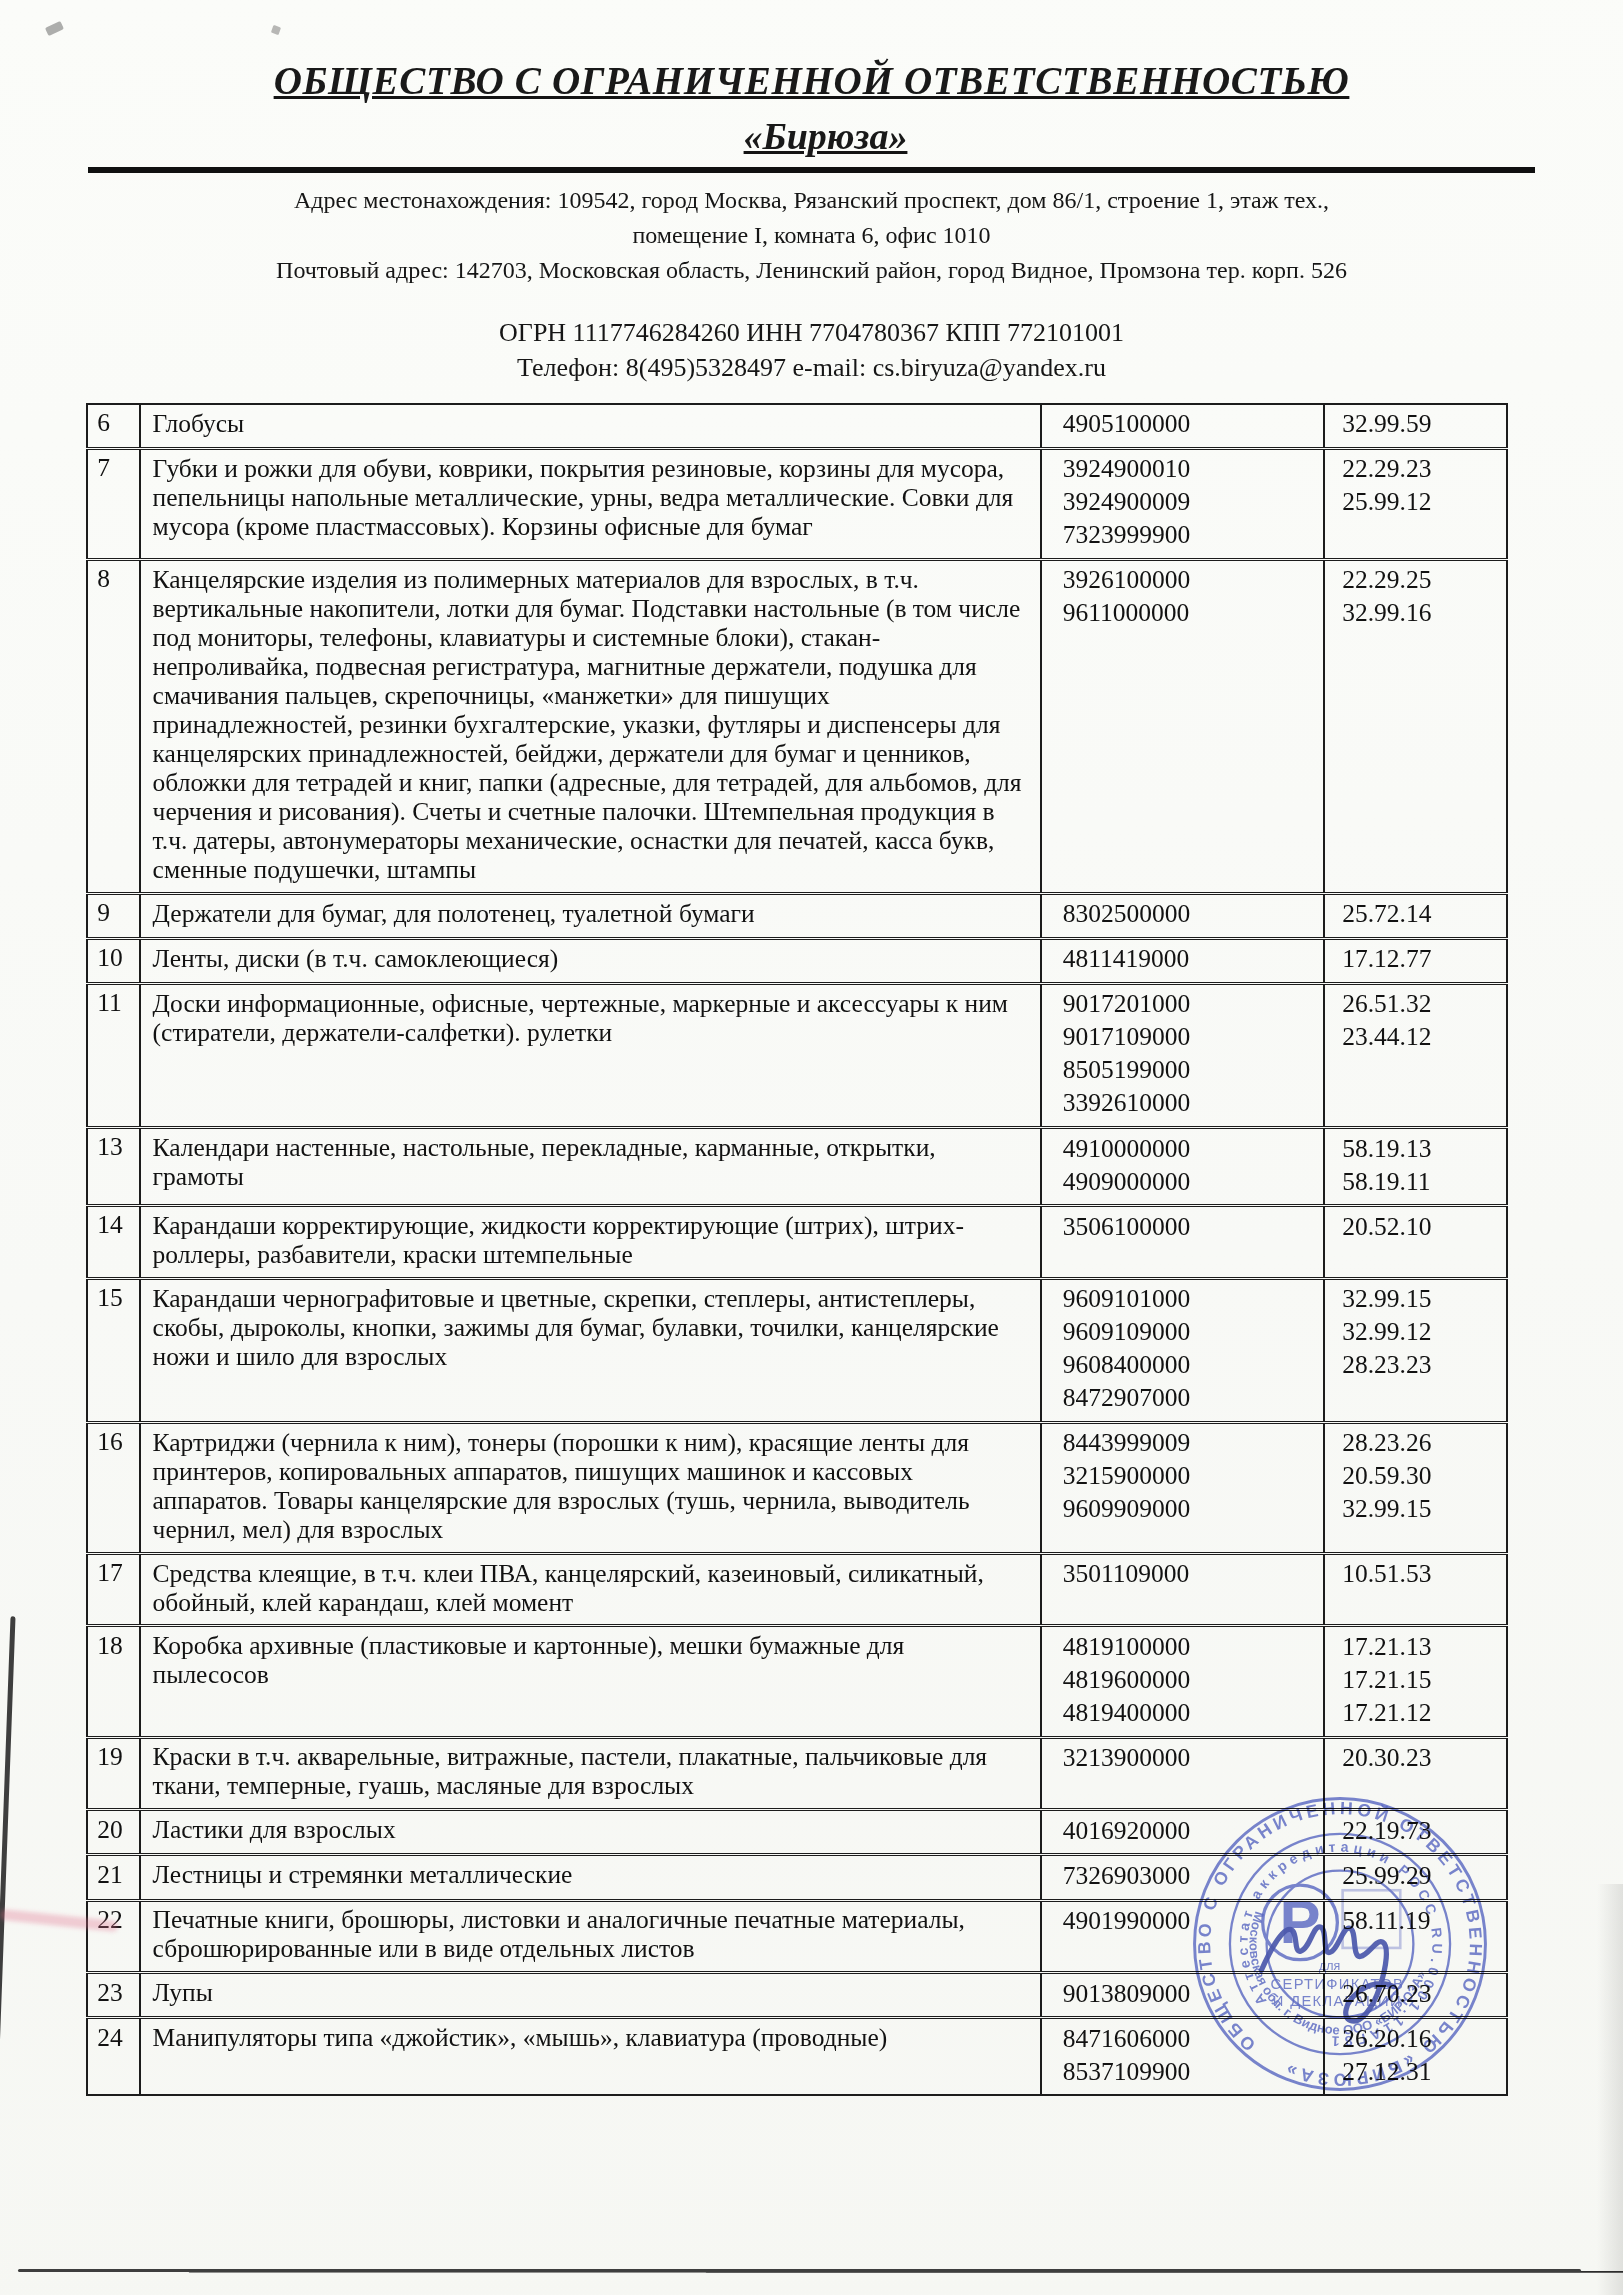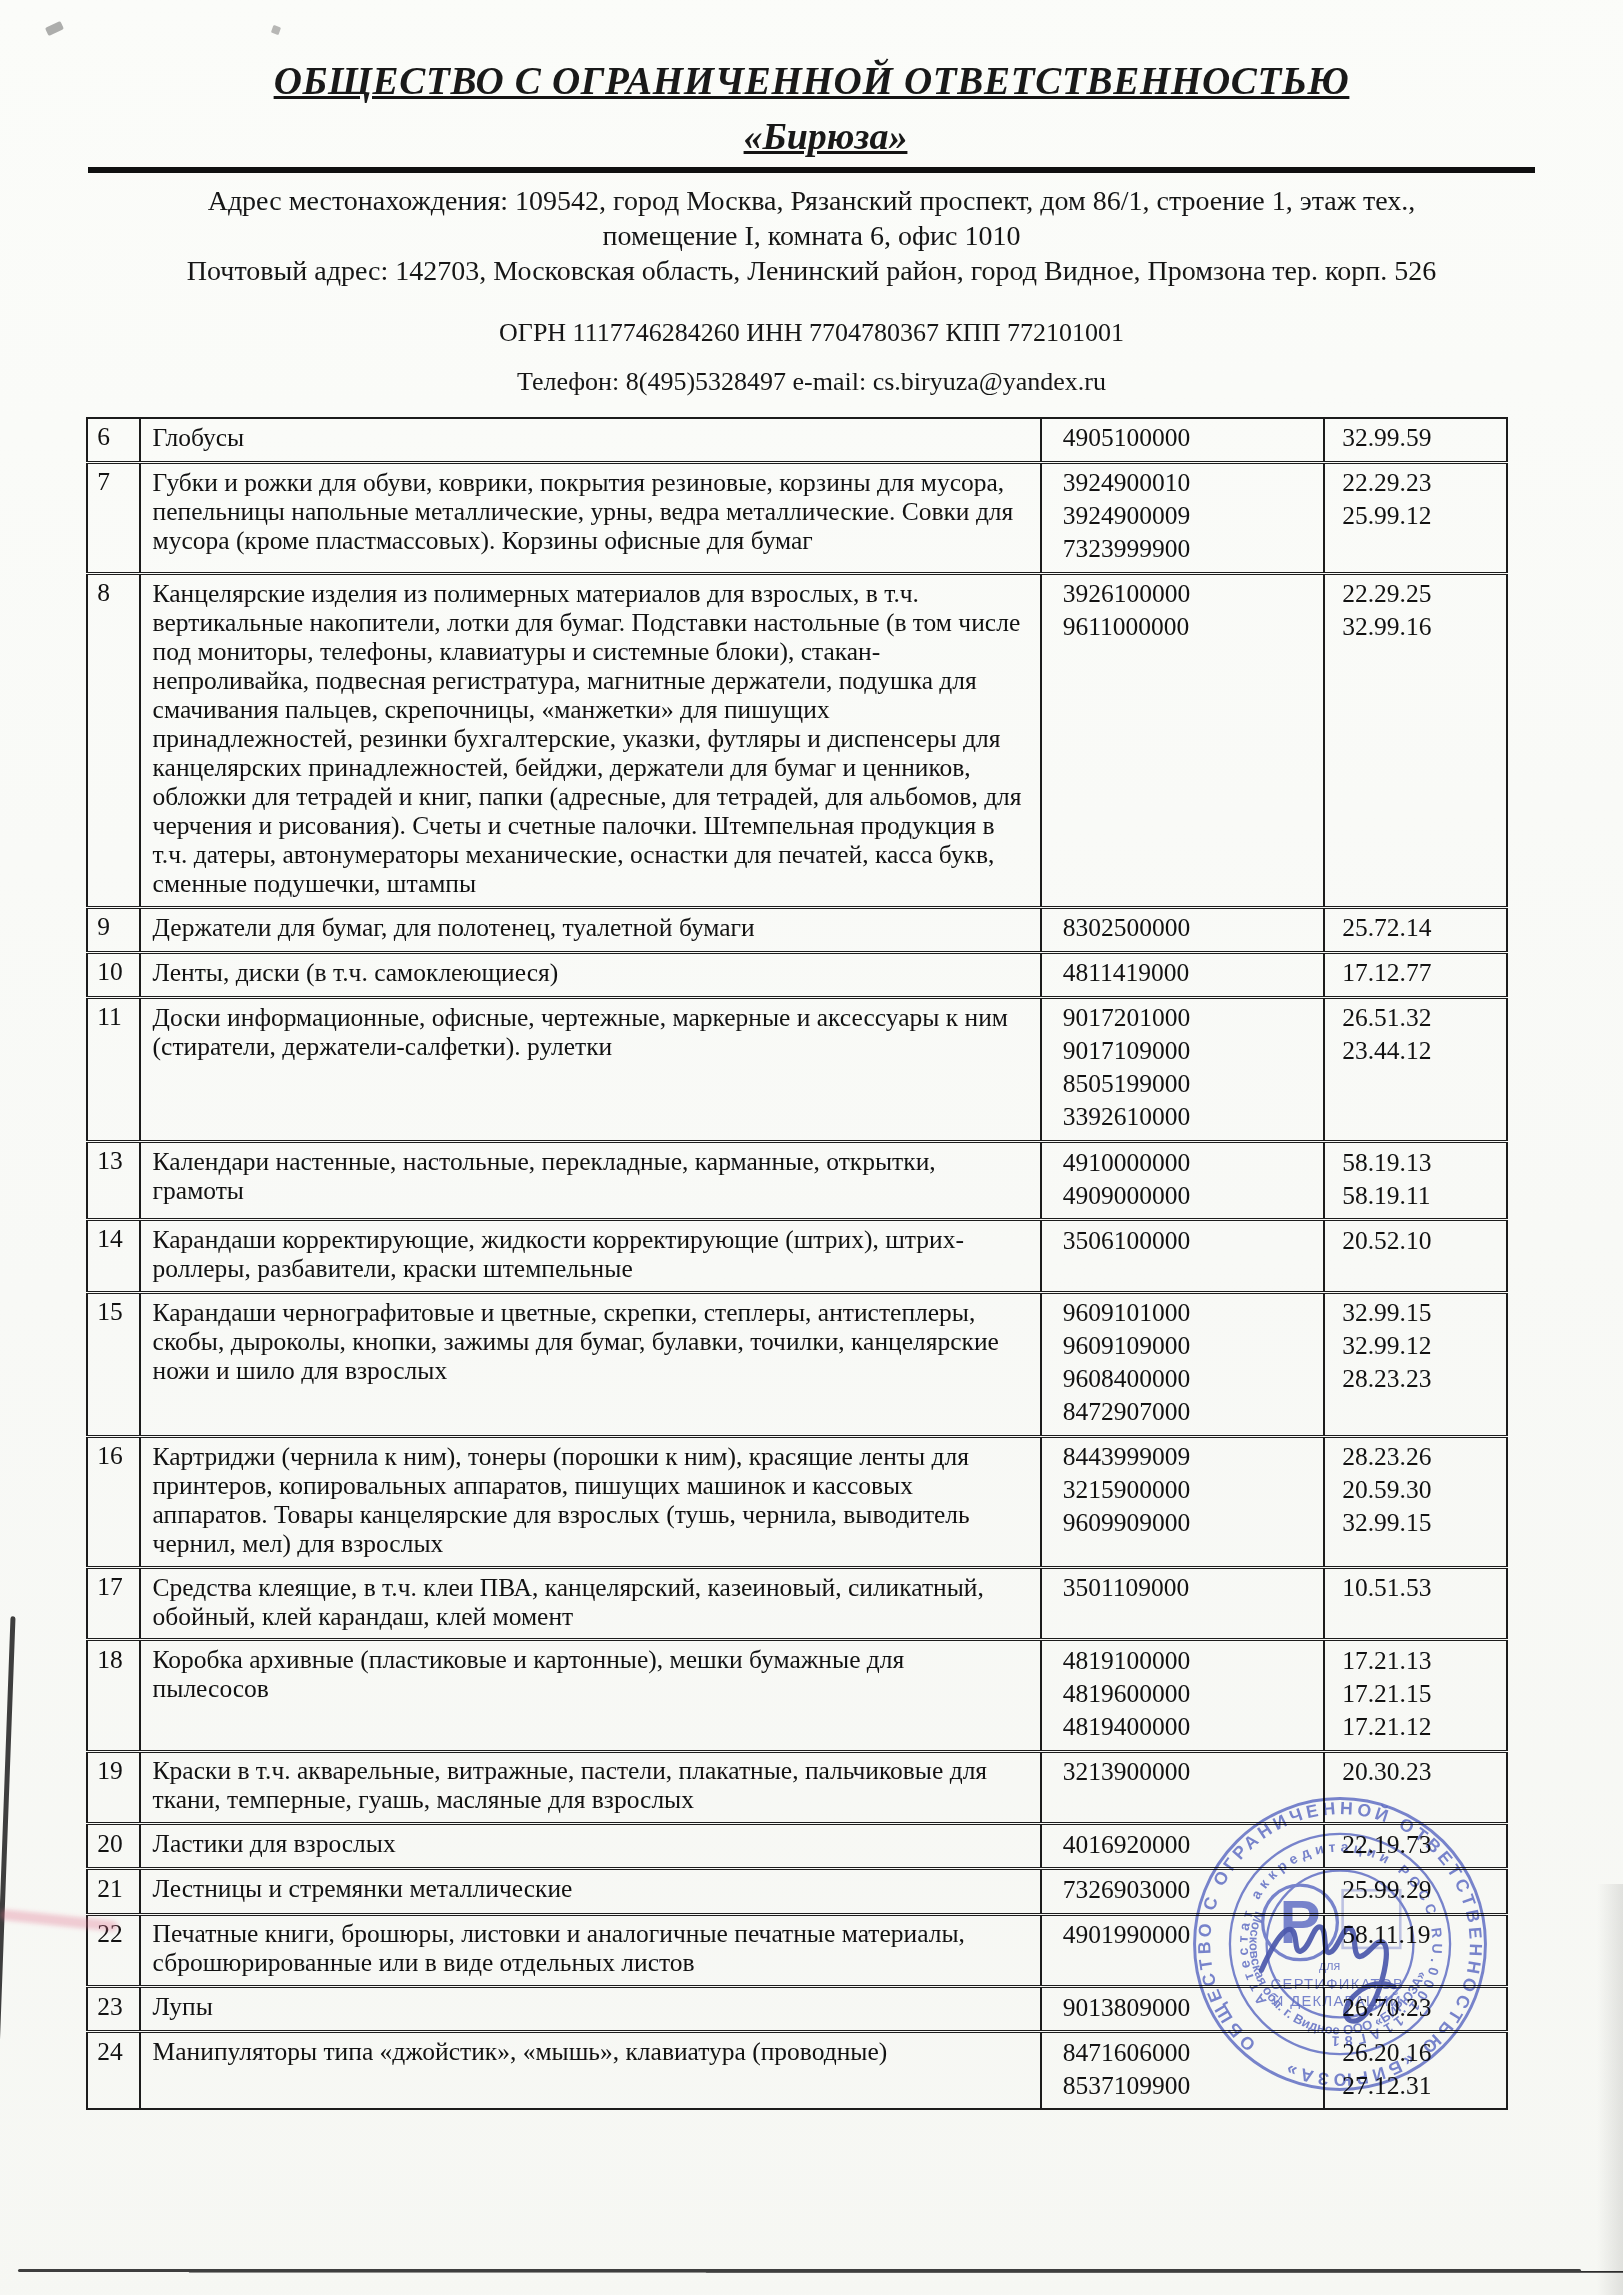--- a/index.html
+++ b/index.html
@@ -20,23 +20,23 @@
     letter-spacing:0.7px; color:#191919;
   }
   .doc-header h2 {
     font-size:38px; font-weight:bold; font-style:italic;
     margin-top:10.5px; color:#191919;margin-left:28px;
   }
   .title-rule {
     width:1447px; height:5.9px; background:#101010;
     margin:9.2px 0 0 88px;
   }
-  .address-block { margin-top:10.5px; text-align:center; font-size:28px; line-height:35px; color:#161616; }
+  .address-block { margin-top:10.5px; text-align:center; font-size:24px; line-height:35px; color:#161616; }
   .reg-line { margin-top:30px; text-align:center; font-size:26px; color:#161616; }
-  .contact-line { margin-top:19px; text-align:center; font-size:26px; color:#161616; }
+  .contact-line { margin-top:5px; text-align:center; font-size:26px; color:#161616; }
 
   
   table.products {
     margin:19.6px 0 0 86px;
     border-collapse:collapse;
     width:1422px; table-layout:fixed;
     font-size:25.5px; color:#121212;
   }
   table.products td {
     border-left:2px solid #1c1c1c;

